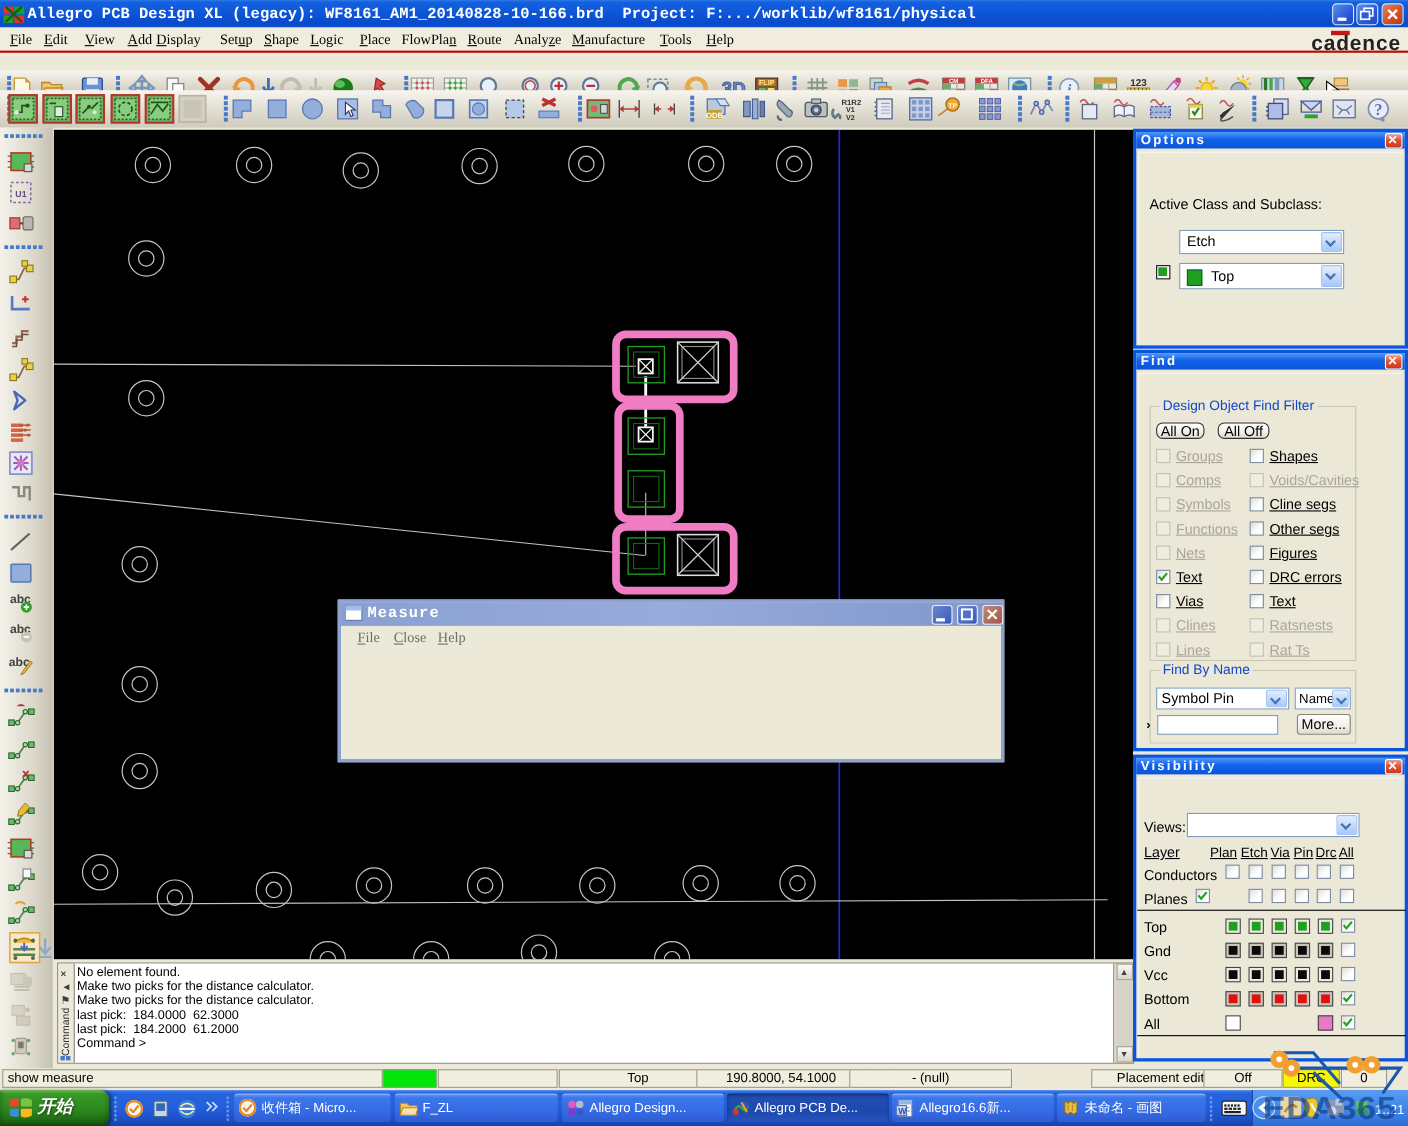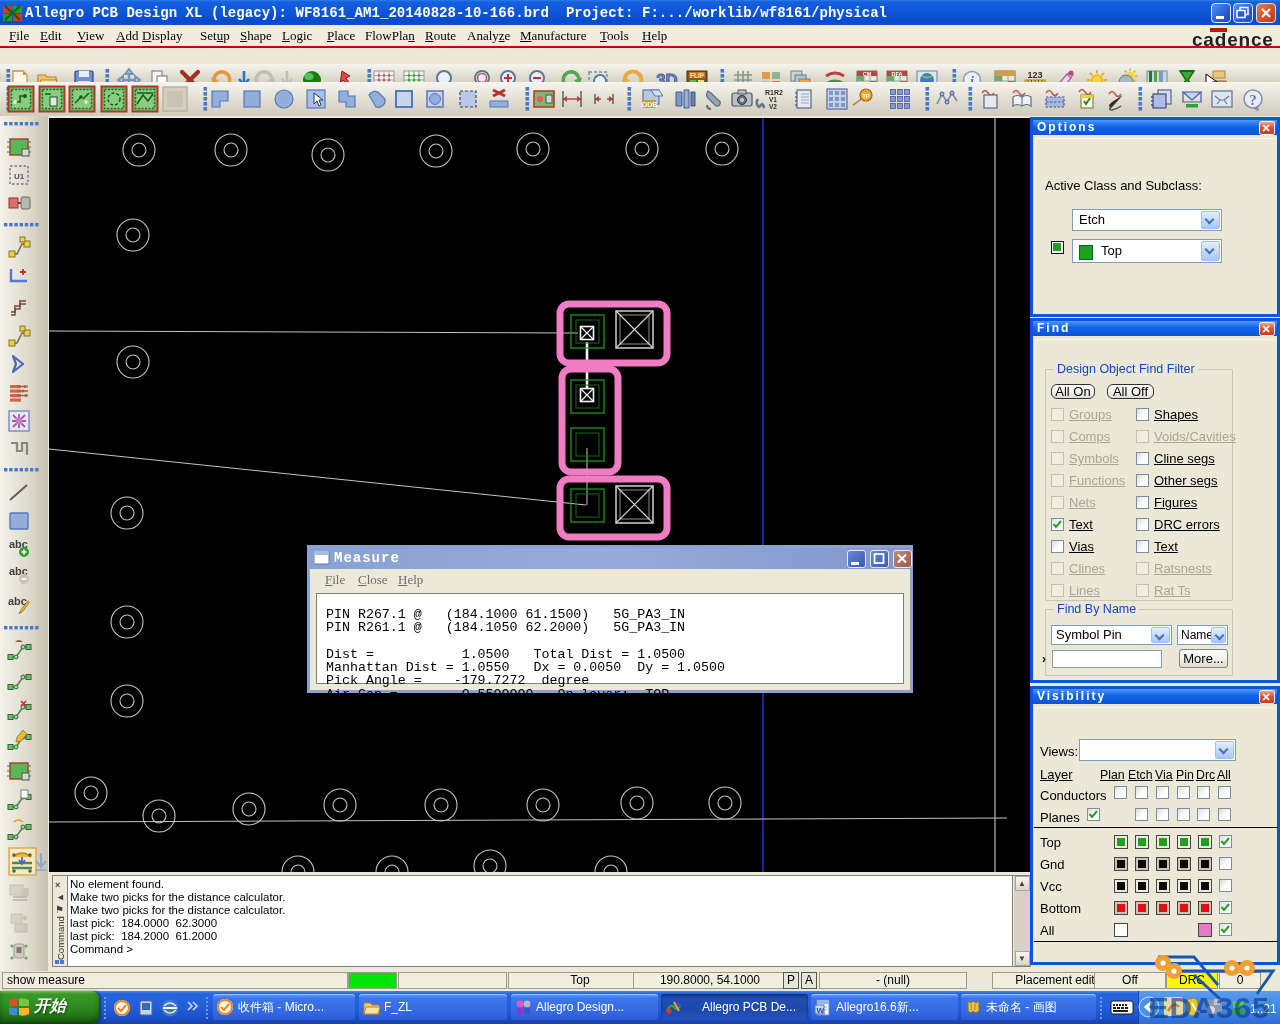--- a/index.html
+++ b/index.html
@@ -860,21 +860,21 @@
 </div>
 </div>
 <div id="statusbar">
     <div class="scell" style="left:2px;width:346px;text-align:left;padding-left:4px;">show measure</div>
     <div class="scell" style="left:348px;width:49px;background:#00E408;"></div>
     <div class="scell" style="left:398px;width:109px;"></div>
     <div class="scell" style="left:508px;width:144px;">Top</div>
     <div class="scell" style="left:633px;width:154px;text-align:center;">190.8000, 54.1000</div>
     <div class="scell" style="left:783px;width:16px;background:#E8E5D8;border:1px solid #555;line-height:14px;">P</div>
     <div class="scell" style="left:801px;width:16px;background:#E8E5D8;border:1px solid #555;line-height:14px;">A</div>
-    <div class="scell" style="left:819px;width:148px;">- (null)</div>
+    <div class="scell" style="left:772px;width:148px;">- (null)</div>
     <div class="scell" style="left:992px;width:126px;">Placement edit</div>
     <div class="scell" style="left:1094px;width:72px;">Off</div>
     <div class="scell" style="left:1166px;width:52px;background:#F8F800;">DRC</div>
     <div class="scell" style="left:1219px;width:42px;">0</div>
   </div>
 <div class="panel" style="top:117px;height:200px">
  <div class="ptitle">Options<div class="pclose">✕</div></div>
  <div style="position:absolute;left:2px;top:18px;right:2px;bottom:2px;background:#ECE8D8;border-top:1px solid #F8F6EE;border-left:1px solid #F8F6EE">
   <div style="position:absolute;left:9px;top:39px;font:13px 'Liberation Sans'">Active Class and Subclass:</div>
   <div class="combo" style="left:36px;top:70px;width:150px;height:22px;line-height:20px;padding-left:6px">Etch<div class="cbtn"></div></div>
@@ -1070,27 +1070,20 @@
         </svg></div>
   <div class="mbtn" style="left:583px;background:linear-gradient(135deg,#C08878,#A05848)"><svg width="17" height="16">
           <path d="M4,3.5 L12,11.5 M12,3.5 L4,11.5" stroke="#fff" stroke-width="2"></path>
         </svg></div>
  </div>
  <div id="mmenu">
   <span style="position:absolute;left:15px;top:3px"><u>F</u>ile</span>
   <span style="position:absolute;left:48px;top:3px"><u>C</u>lose</span>
   <span style="position:absolute;left:88px;top:3px"><u>H</u>elp</span>
  </div>
- <div id="mcontent" style="padding:14px 0 0 9px">PIN R267.1 @   (184.1000 61.1500)   5G_PA3_IN
-PIN R261.1 @   (184.1050 62.2000)   5G_PA3_IN
-
-Dist =           1.0500   Total Dist = 1.0500
-Manhattan Dist = 1.0550   Dx = 0.0050  Dy = 1.0500
-Pick Angle =    -179.7272  degree
-Air Gap =        0.5500000   On layer:  TOP</div>
 </div>
 <svg style="position:absolute;left:1100px;top:940px;pointer-events:none;z-index:50" width="180" height="62">
  <path d="M58,17 h36 l24,28 M74,31 h58 M94,35 l26,24 M147,31 h26 l-16,23" fill="none" stroke="#1A55B0" stroke-width="2.8"></path>
  <circle cx="63" cy="23" r="8" fill="#F0A030"></circle>
     <circle cx="63" cy="23" r="2.6" fill="#fff"></circle>
  <circle cx="74" cy="31" r="8" fill="#F0A030"></circle>
     <circle cx="74" cy="31" r="2.6" fill="#fff"></circle>
  <circle cx="132" cy="28" r="8" fill="#F0A030"></circle>
     <circle cx="132" cy="28" r="2.6" fill="#fff"></circle>
  <circle cx="147" cy="28" r="8" fill="#F0A030"></circle>
@@ -1143,21 +1136,21 @@
         </svg></span>
       <span style="position:absolute;left:25px;">Allegro Design...</span>
     </div>
     <div class="tseg tsegd" style="left:661px;width:147px">
       <span style="position:absolute;left:4px;top:5px"><svg width="17" height="17">
           <path d="M2,12 q4,-8 7,-4 q4,5 6,-2" stroke="#38A038" stroke-width="2.4" fill="none"></path>
           <circle cx="4" cy="12" r="2.6" fill="#E03030"></circle>
           <circle cx="13" cy="6" r="2.6" fill="#3050D0"></circle>
           <path d="M9,3 l5,9" stroke="#E8A020" stroke-width="2"></path>
         </svg></span>
-      <span style="position:absolute;left:41px;">Allegro PCB De...</span>
+      <span style="position:absolute;left:25px;">Allegro PCB De...</span>
     </div>
     <div class="tseg" style="left:811px;width:147px">
       <span style="position:absolute;left:4px;top:5px"><svg width="17" height="17">
           <rect x="2" y="1" width="12" height="15" fill="#F8F8F8" stroke="#7088B8"></rect>
           <rect x="2" y="1" width="12" height="4" fill="#98B4E8"></rect>
           <path d="M4,8 h8 M4,11 h8 M4,14 h6" stroke="#A0A8C0" stroke-width="1.2"></path>
           <rect x="0" y="6" width="9" height="9" fill="#C8D8F8" stroke="#5070B0"></rect>
           <text x="1.5" y="13.5" font-size="8" font-weight="bold" fill="#3050A0" font-family="Liberation Sans">W</text>
         </svg></span>
       <span style="position:absolute;left:25px;">Allegro16.6新...</span>

